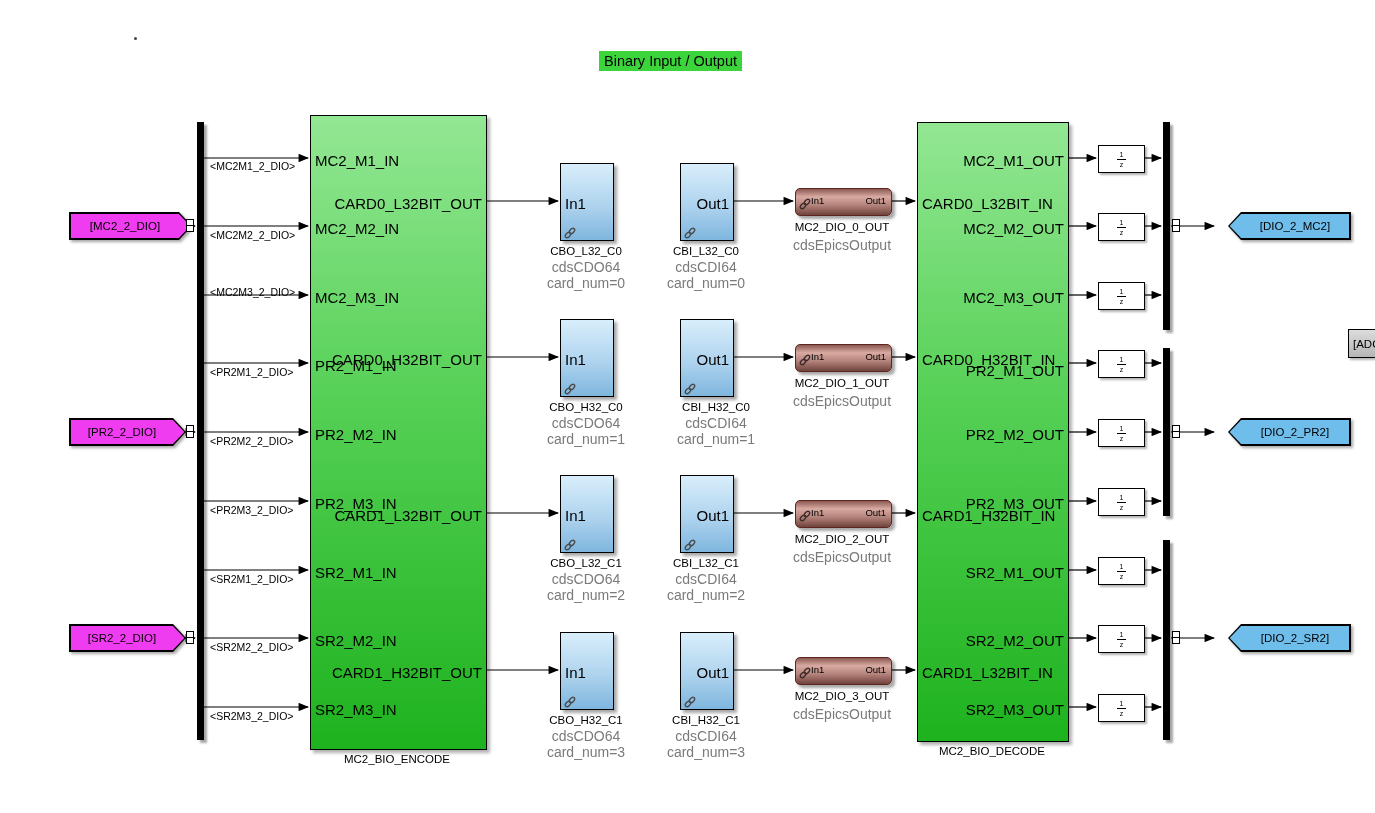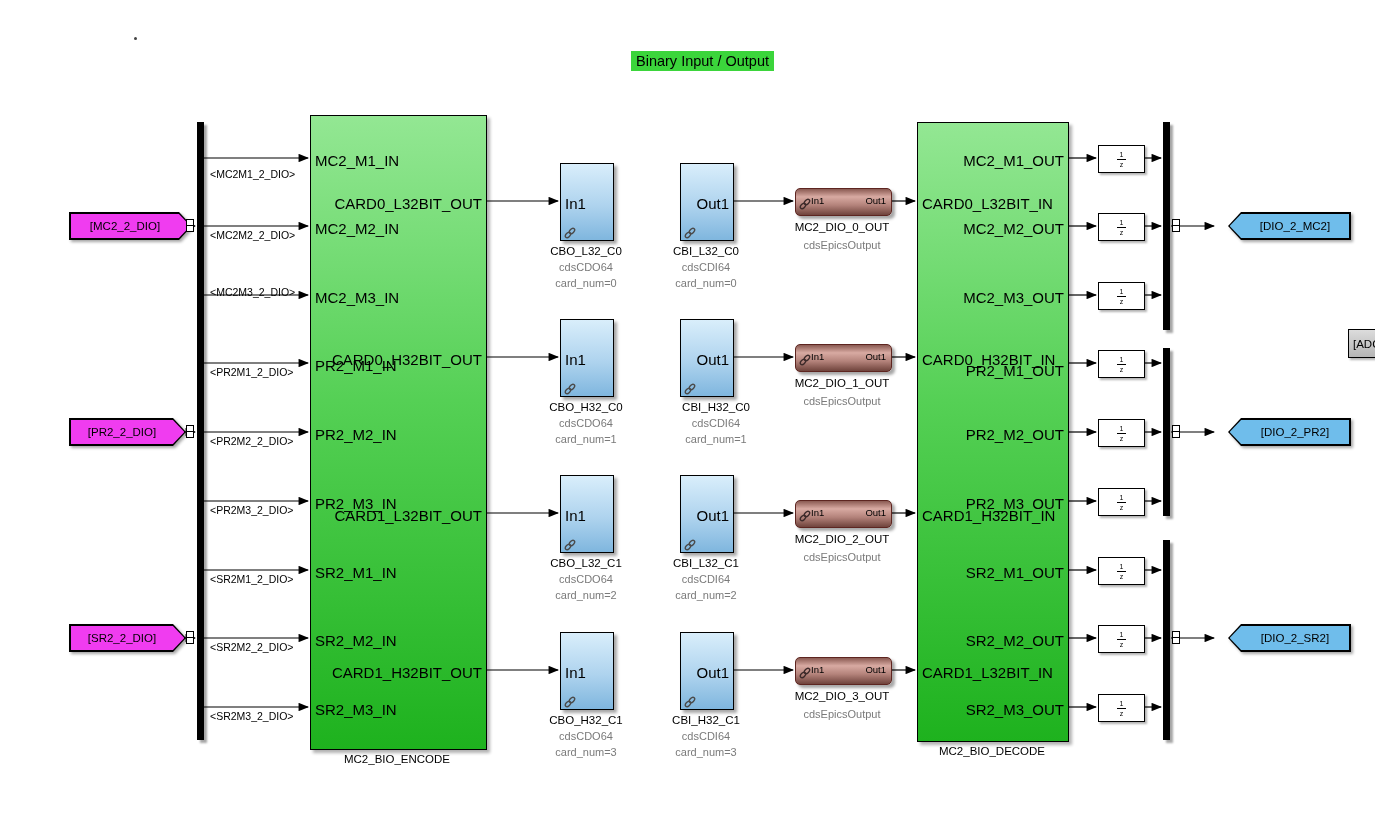--- a/index.html
+++ b/index.html
@@ -1,20 +1,20 @@
 <!DOCTYPE html>
 <html><head>
 <meta charset="utf-8">
 <style>
   html,body{margin:0;padding:0;background:#fff;}
   .canvas{position:relative;width:1375px;height:813px;background:#ffffff;overflow:hidden;
           font-family:"Liberation Sans","DejaVu Sans",sans-serif;color:#000;}
   .wires{position:absolute;left:0;top:0;}
 
-  .annot{position:absolute;background:#3BD53B;color:#000;font-size:14.5px;padding:2px 5px;white-space:nowrap;margin-left:32px;}
+  .annot{position:absolute;background:#3BD53B;color:#000;font-size:14.5px;padding:2px 5px;white-space:nowrap;}
   .dot{position:absolute;width:3px;height:3px;background:#444;border-radius:50%;}
 
   
   .bar{position:absolute;width:7px;background:#000;box-shadow:2.5px 2.5px 2px rgba(0,0,0,.35);}
 
   
   .tag{position:absolute;height:28px;filter:drop-shadow(2px 2px 1.5px rgba(0,0,0,.35));margin-left:12px;}
   .tout,.tin{position:absolute;}
   .tout{inset:0;background:#000;}
   .tin{inset:1.6px;}
@@ -46,21 +46,21 @@
           box-shadow:3px 3px 3px rgba(0,0,0,.35);}
   .ept{position:absolute;top:6px;font-size:9.5px;color:#000;}
   .ept.l{left:15px;} .ept.r{right:5px;}
   .echain{left:3px;top:7px;bottom:auto;}
 
   
   .cap{position:absolute;width:120px;text-align:center;}
   .cap2{width:140px;}
   .cname{font-size:11.5px;line-height:16px;color:#000;white-space:nowrap;}
   .cap2 .cname{line-height:19px;}
-  .cgray{font-size:11px;line-height:16px;color:#7a7a7a;white-space:nowrap;}
+  .cgray{font-size:14px;line-height:16px;color:#7a7a7a;white-space:nowrap;}
 
   
   .dblock{position:absolute;width:45px;height:26px;background:#fff;border:1px solid #000;
           box-shadow:2px 2px 2px rgba(0,0,0,.3);}
   .frac{position:absolute;inset:0;display:flex;flex-direction:column;align-items:center;justify-content:center;}
   .fn,.fd{font-size:7px;line-height:7px;}
   .fb{width:9px;height:1px;background:#000;margin:1px 0;}
 
   
   .sig{position:absolute;font-size:10.5px;white-space:nowrap;}
@@ -182,21 +182,21 @@
   <div class="bar" style="left:1163px;top:348px;height:168px"></div>
   <div class="bar" style="left:1163px;top:540px;height:200px"></div>
 
   <div class="pmark" style="left:186px;top:219px"></div>
   <div class="pmark" style="left:186px;top:425px"></div>
   <div class="pmark" style="left:186px;top:631px"></div>
   <div class="pmark" style="left:1172px;top:219px"></div>
   <div class="pmark" style="left:1172px;top:425px"></div>
   <div class="pmark" style="left:1172px;top:631px"></div>
 
-  <span class="sig" style="left:210px;top:168px">&lt;MC2M1_2_DIO&gt;</span>
+  <span class="sig" style="left:210px;top:160px">&lt;MC2M1_2_DIO&gt;</span>
   <span class="sig" style="left:210px;top:229px">&lt;MC2M2_2_DIO&gt;</span>
   <span class="sig" style="left:210px;top:286px">&lt;MC2M3_2_DIO&gt;</span>
   <span class="sig" style="left:210px;top:366px">&lt;PR2M1_2_DIO&gt;</span>
   <span class="sig" style="left:210px;top:435px">&lt;PR2M2_2_DIO&gt;</span>
   <span class="sig" style="left:210px;top:504px">&lt;PR2M3_2_DIO&gt;</span>
   <span class="sig" style="left:210px;top:573px">&lt;SR2M1_2_DIO&gt;</span>
   <span class="sig" style="left:210px;top:641px">&lt;SR2M2_2_DIO&gt;</span>
   <span class="sig" style="left:210px;top:710px">&lt;SR2M3_2_DIO&gt;</span>
 
   <div class="gblock" style="left:310px;top:115px;width:175px;height:633px">

